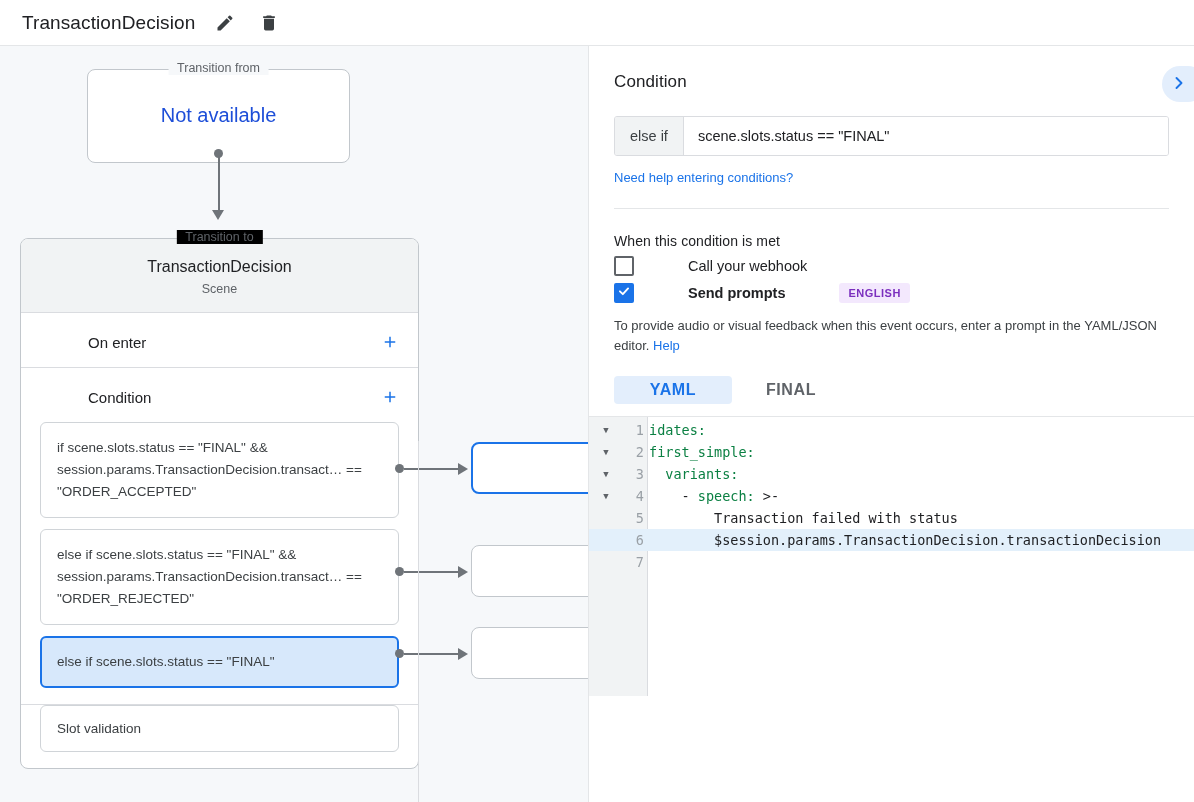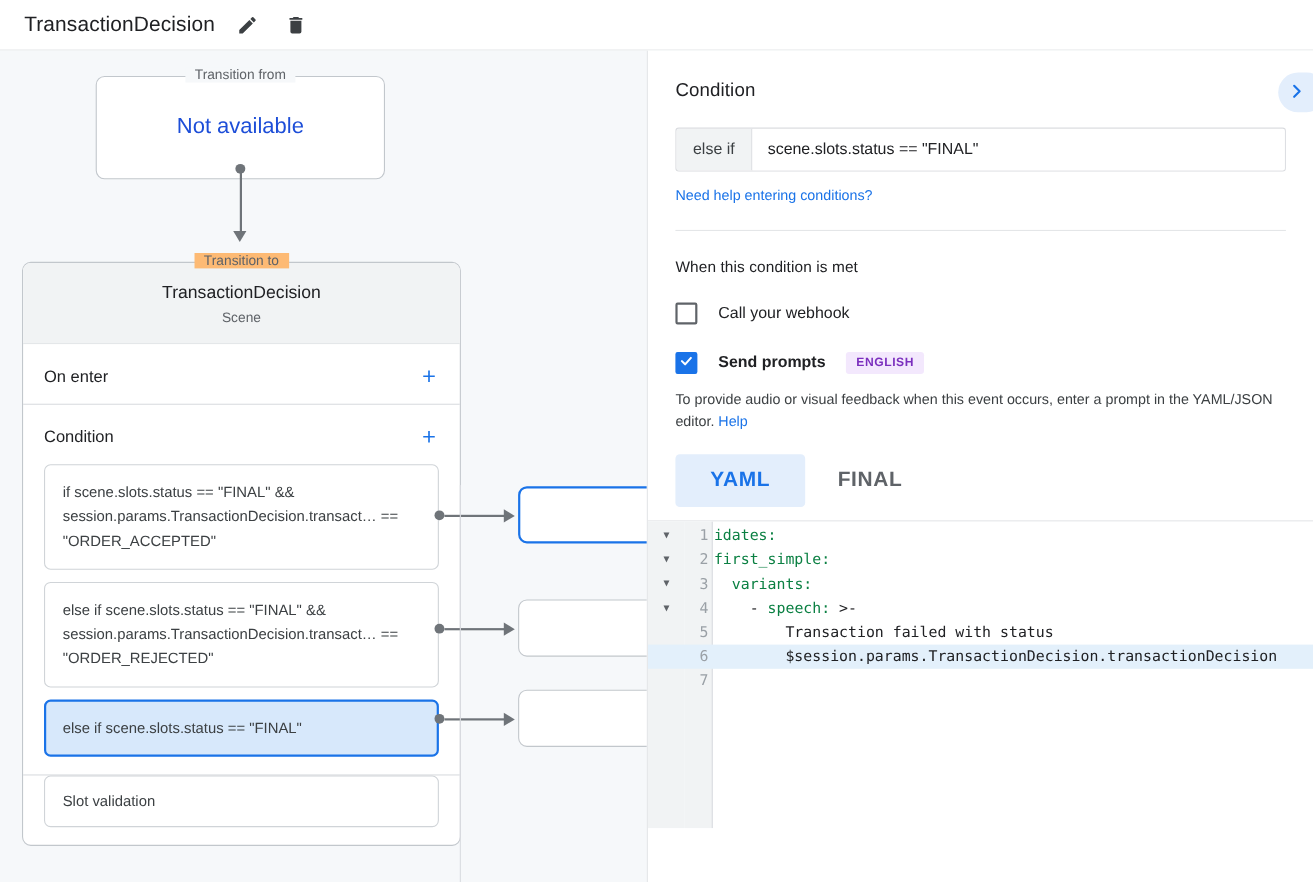--- a/index.html
+++ b/index.html
@@ -88,38 +88,38 @@
 
   
   #scene-card {
     position: absolute; left: 20px; top: 192px; width: 399px;
     background: #ffffff;
     border: 1px solid #c2c7cc; border-radius: 8px;
     overflow: visible;
   }
   #scene-card-legend {
     position: absolute; top: -9px; left: 50%; transform: translateX(-50%);
-    background: #fdba74; padding: 0 9px;
+    background: #000000; padding: 0 9px;
     font-size: 12.5px; color: #5f6368; white-space: nowrap; z-index: 3;
   }
   .scene-head {
     background: #f1f3f4; border-bottom: 1px solid #dadce0;
     border-radius: 7px 7px 0 0;
     padding: 19px 0 16px; text-align: center;
   }
   .scene-head .sc-name { font-size: 16px; color: #202124; }
   .scene-head .sc-type { font-size: 12.5px; color: #5f6368; margin-top: 6px; }
 
   .section { border-bottom: 1px solid #dadce0; padding: 0 0 16px 0; }
   .section:last-child { border-bottom: none; }
   .section-head {
     display: flex; align-items: center; justify-content: space-between;
     padding: 17px 16px 13px 19px;
   }
-  .section-title { font-size: 15px; color: #202124; }
+  .section-title { font-size: 15px; color: #202124; margin-left: 48px; }
   .plus-btn {
     width: 24px; height: 24px; cursor: pointer;
     display: flex; align-items: center; justify-content: center;
     border: none; background: transparent;
   }
   .plus-btn svg { display: block; }
 
   .cond-item {
     margin: 0 19px 11px 19px;
     border: 1px solid #d0d4d8; border-radius: 6px;
@@ -207,21 +207,21 @@
     display: inline-block; margin-top: 14px;
     font-size: 13px; color: #1a73e8; text-decoration: none; cursor: pointer;
   }
   .panel-divider {
     margin-top: 22px; height: 1px; background: #e4e6e8;
   }
 
   .panel-sec-2 { padding: 24px 25px 0 25px; }
   .panel-h2 { font-size: 14px; color: #202124; letter-spacing: .1px; }
 
-  .check-row { display: flex; align-items: center; margin-top: 25px; }
+  .check-row { display: flex; align-items: center; margin-top: 7px; gap: 35px; }
   .cbox {
     width: 20px; height: 20px; border: 2px solid #5f6368; border-radius: 2px;
     background: #ffffff; cursor: pointer; flex: none;
   }
   .cbox.checked {
     background: #1a73e8; border-color: #1a73e8;
     display: flex; align-items: center; justify-content: center;
   }
   .check-label {
     margin-left: 19px; font-size: 14.5px; color: #202124;
@@ -235,24 +235,24 @@
   }
   .hint {
     margin-top: 13px; font-size: 13px; color: #3c4043; line-height: 1.55;
     max-width: 560px;
   }
   .hint a { color: #1a73e8; text-decoration: none; cursor: pointer; }
 
   
   .tabs { display: flex; margin-top: 20px; }
   .tab {
-    min-width: 118px; height: 48px; border: none; cursor: pointer;
+    min-width: 118px; height: 28px; border: none; cursor: pointer;
     background: transparent; border-radius: 4px;
     font-family: "Liberation Sans", sans-serif;
-    font-size: 19px; font-weight: 600; letter-spacing: .6px;
+    font-size: 16px; font-weight: 600; letter-spacing: .6px;
     color: #5f6368;
     display: flex; align-items: center; justify-content: center;
   }
   .tab.active { background: #e3eefc; color: #1a73e8; }
 
   
   .editor {
     margin-top: 12px; position: relative;
     border-top: 1px solid #e4e6e8;
     height: 280px; overflow: hidden;

